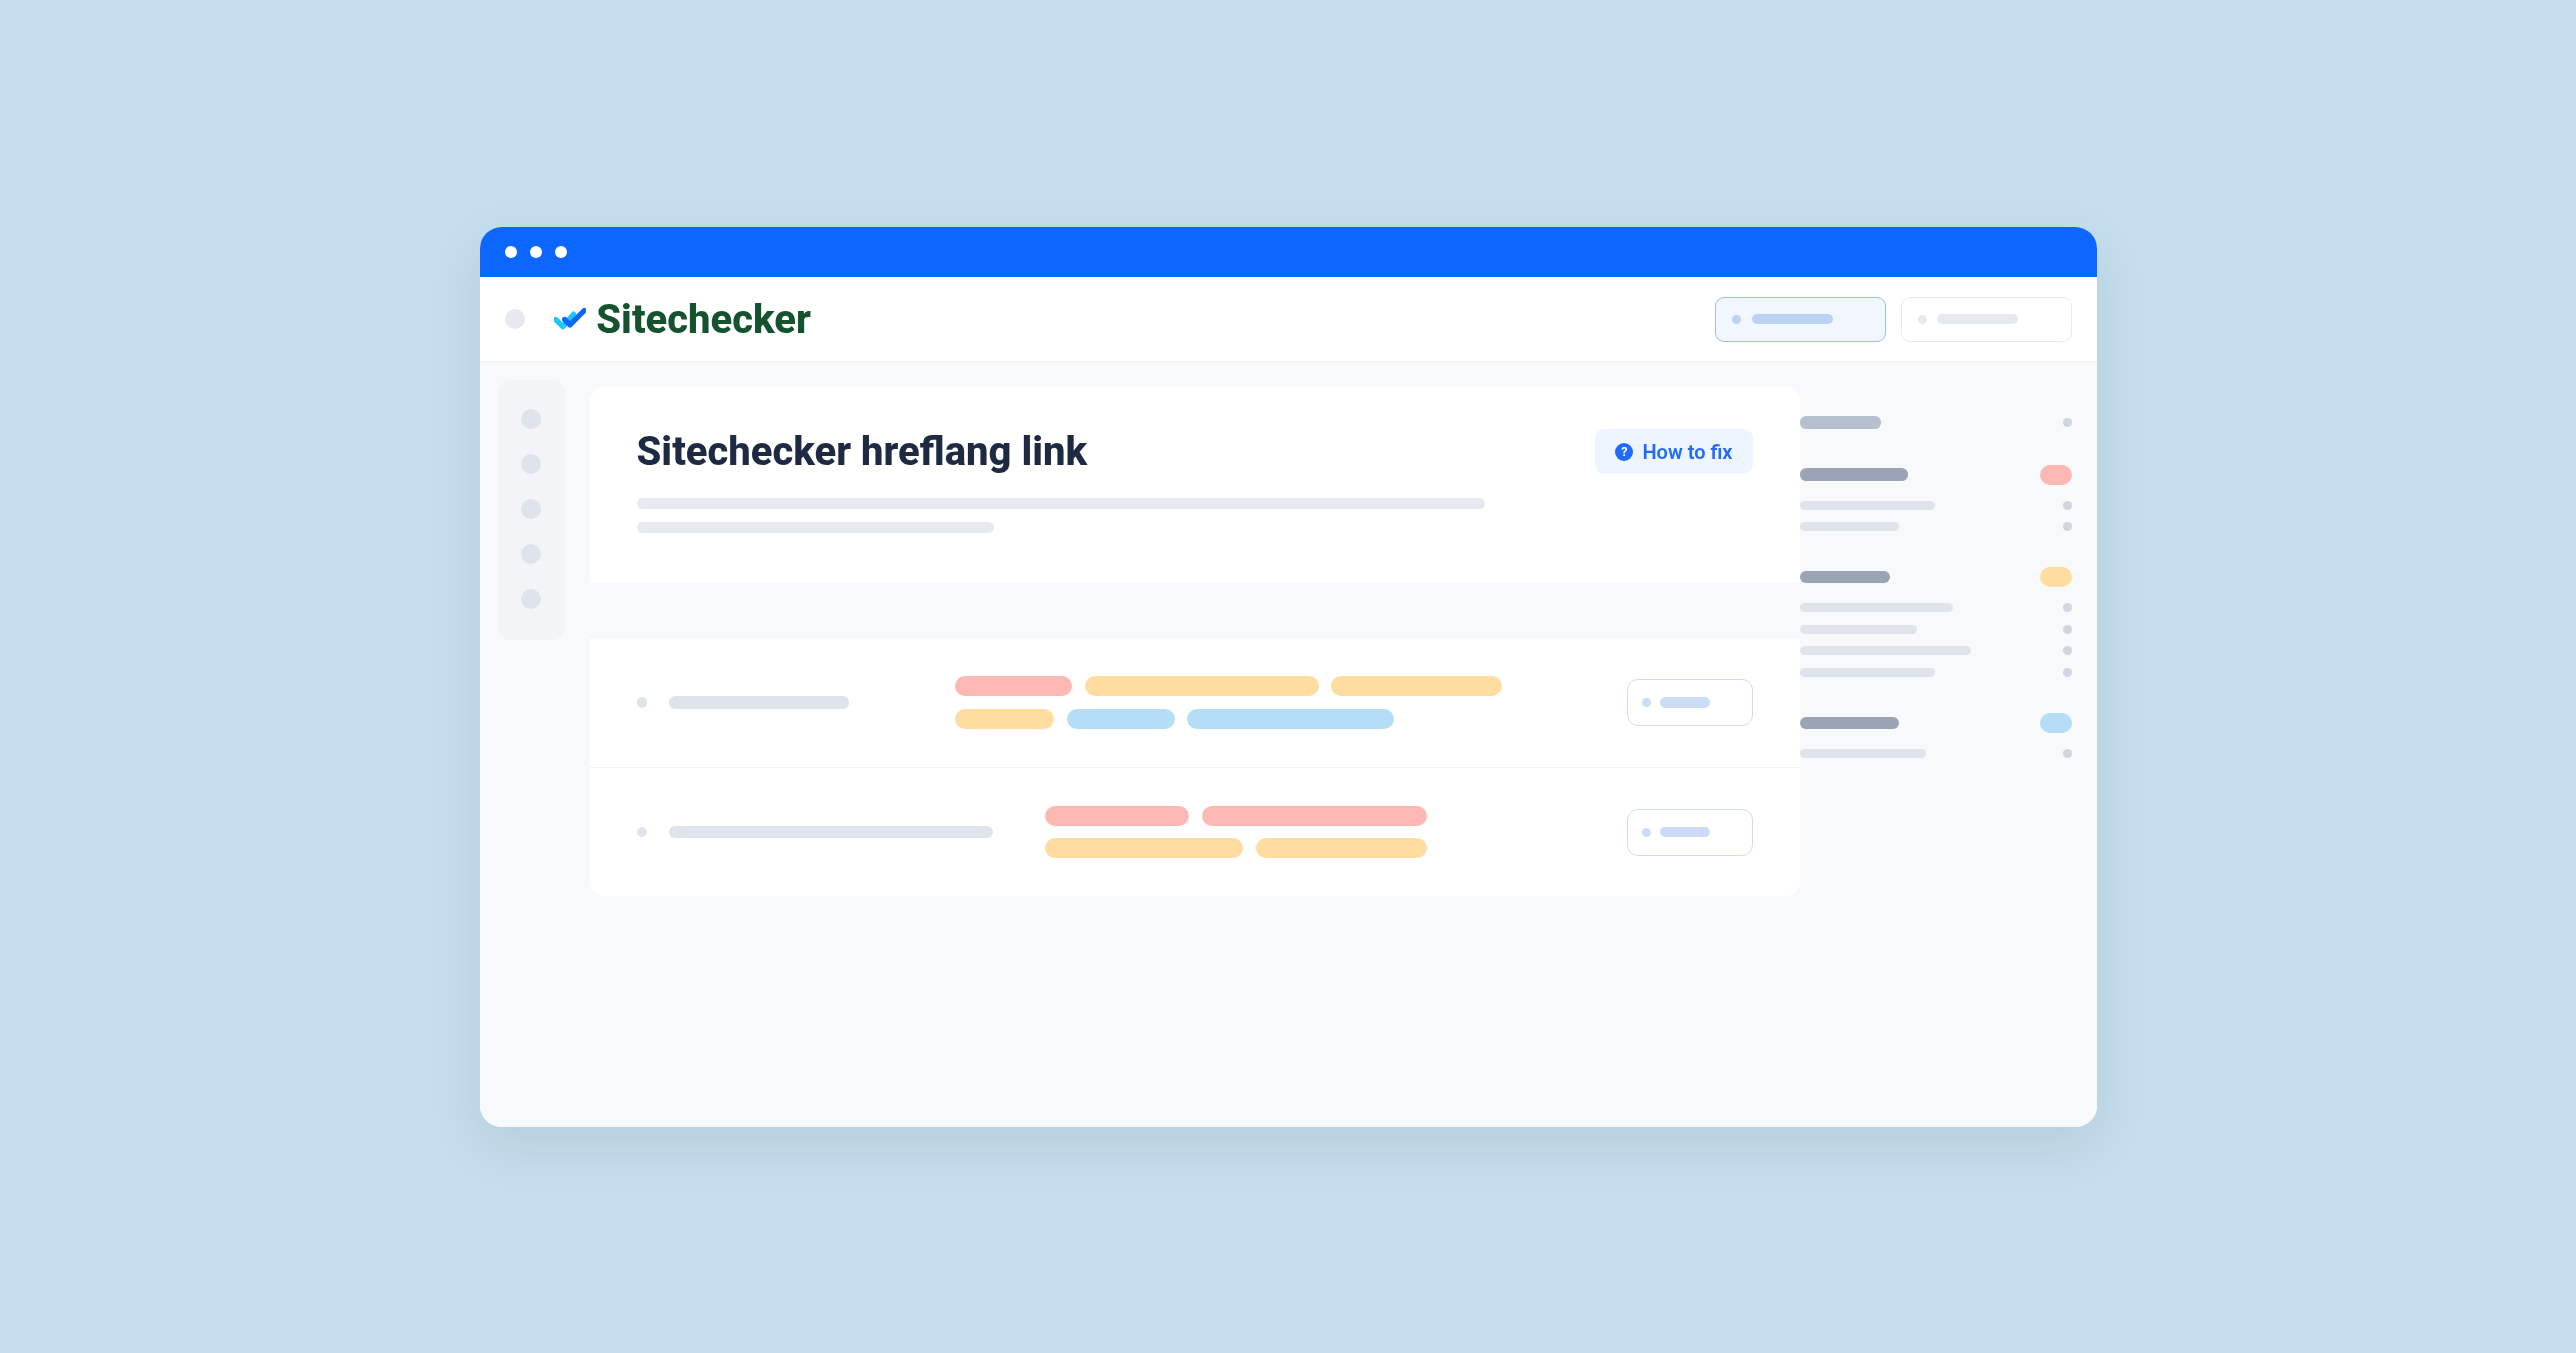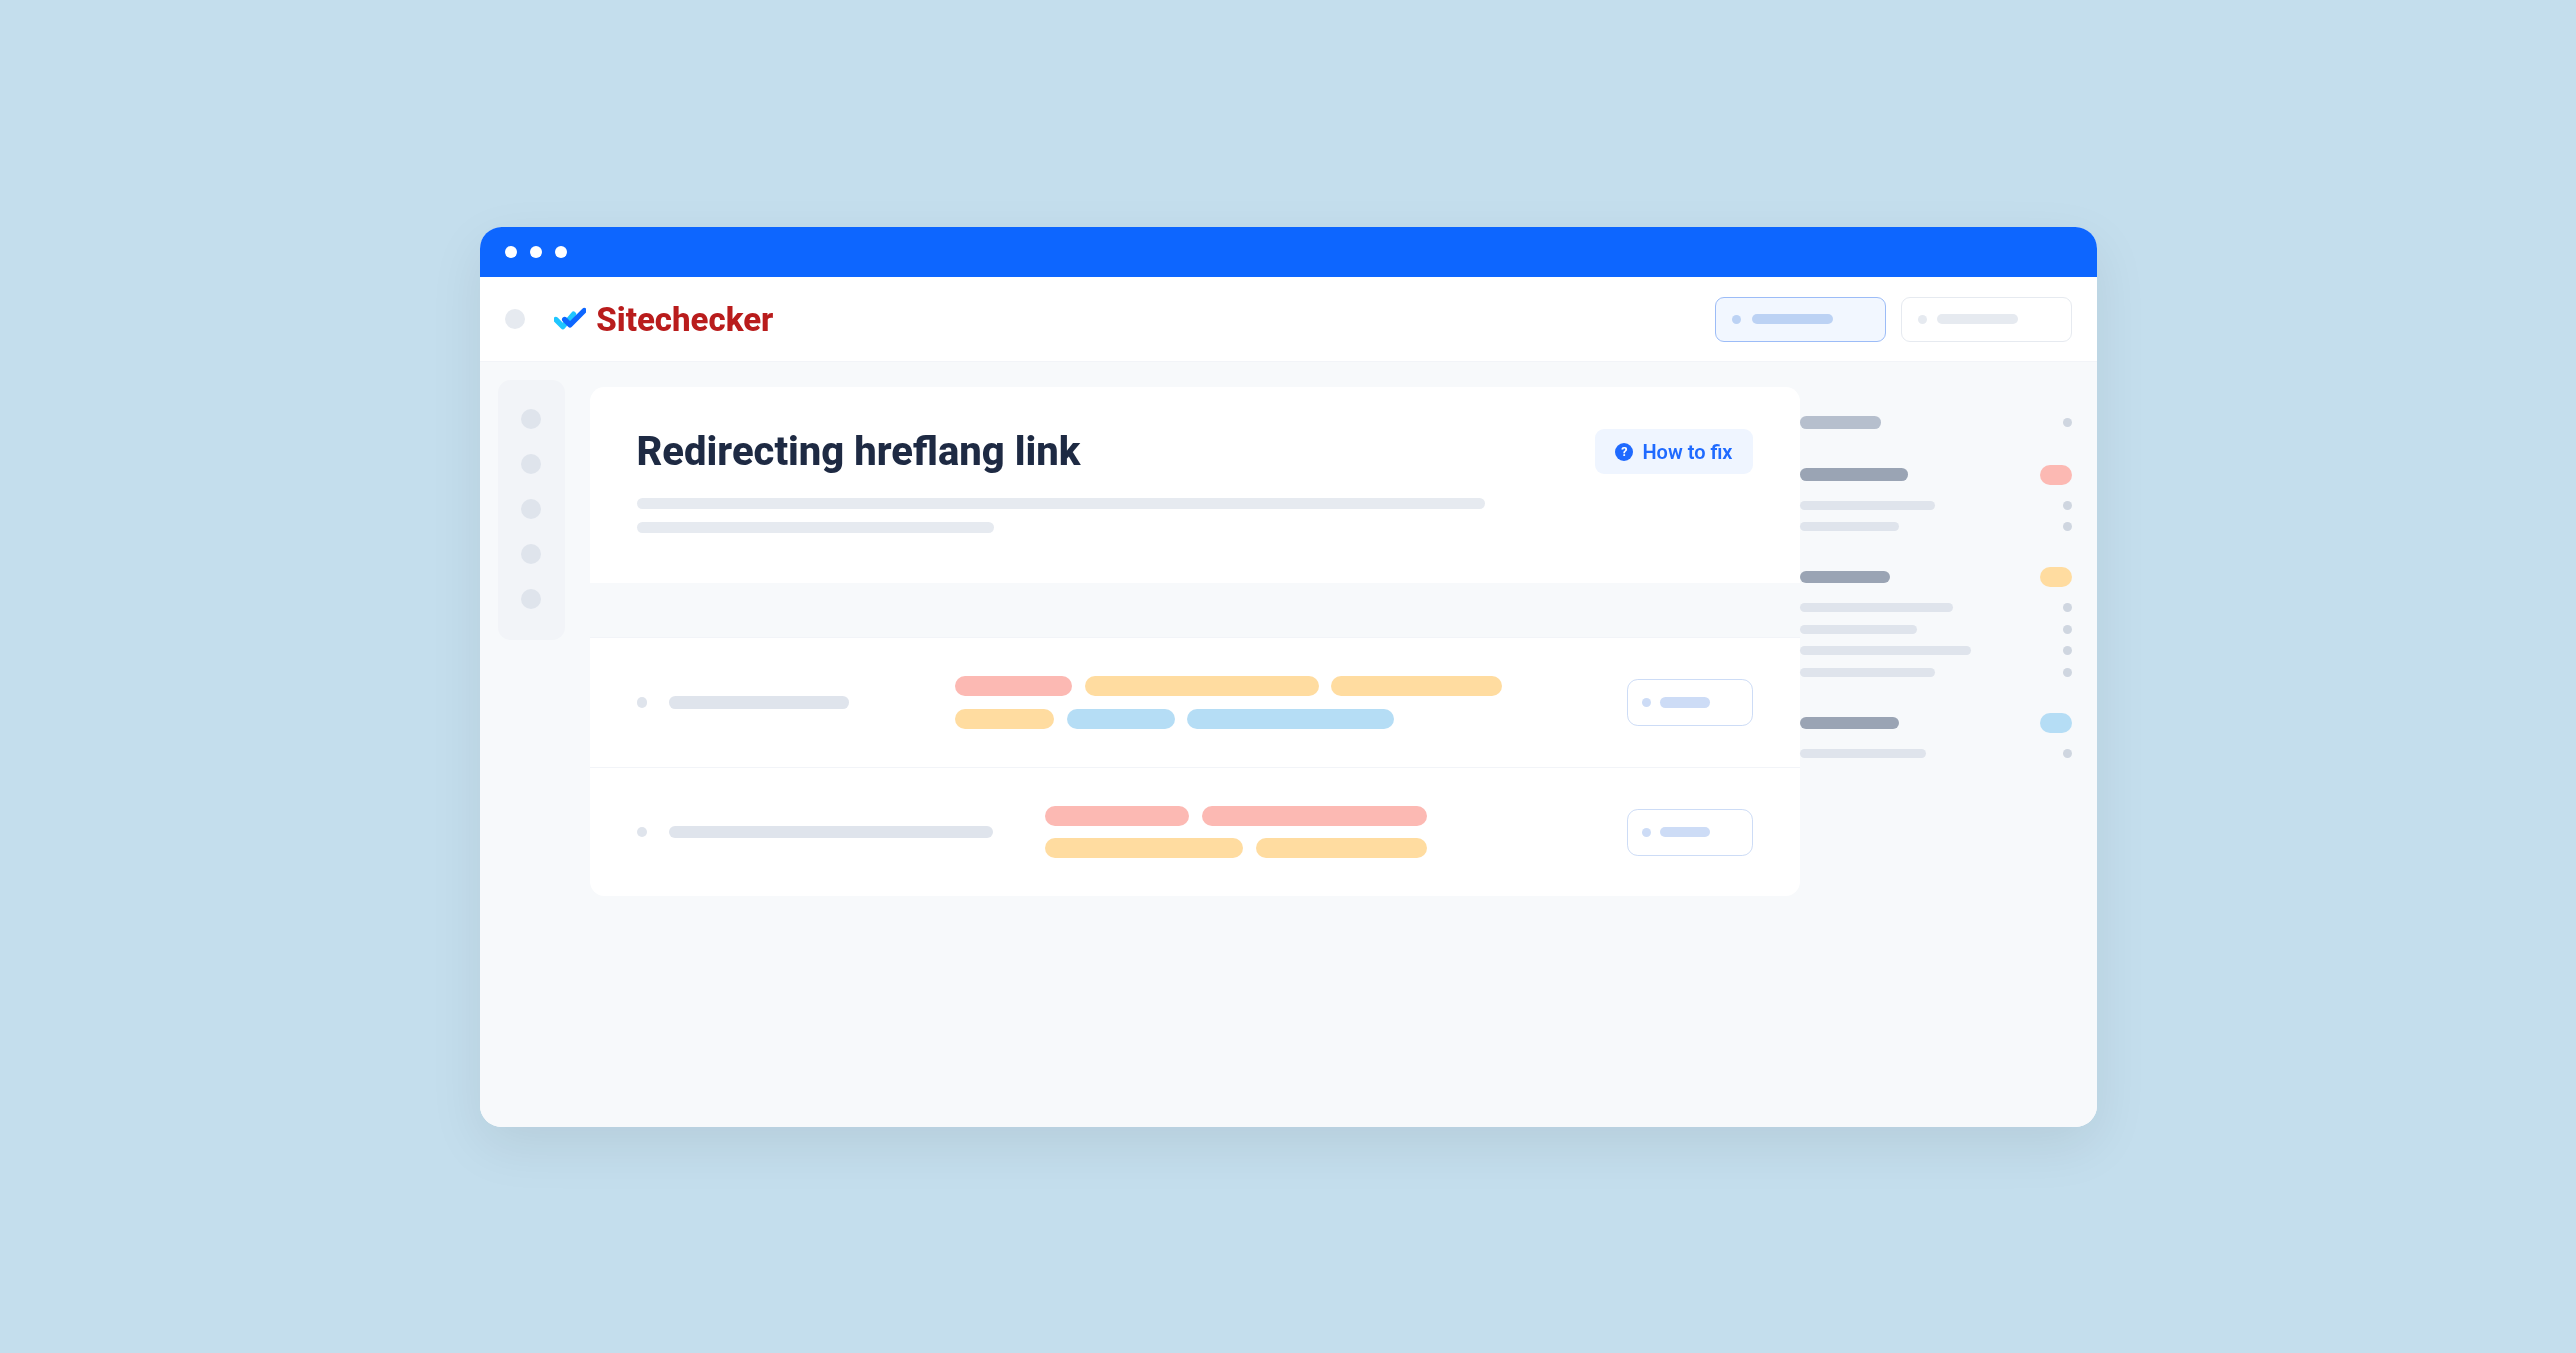--- a/index.html
+++ b/index.html
@@ -46,21 +46,21 @@
 }
 .header-dot {
   width: 20px;
   height: 20px;
   border-radius: 50%;
   background: #e6eaf0;
   margin-right: 29px;
 }
 .logo-wrap { display: flex; align-items: center; gap: 10.8px; }
 .logo-mark { width: 32px; height: 25px; }
-.logo-text { font-size: 33px; font-weight: 800; color: #b91c1c; }
+.logo-text { font-size: 40px; font-weight: 800; color: #14532d; }
 .header-spacer { flex: 1; }
 .header-btn {
   height: 45px;
   width: 171px;
   border-radius: 9px;
   display: flex;
   align-items: center;
   padding: 0 16px;
   gap: 10.8px;
   margin-left: 14.4px;
@@ -230,21 +230,21 @@
       <div class="sb-dot"></div>
       <div class="sb-dot"></div>
       <div class="sb-dot"></div>
       <div class="sb-dot"></div>
     </div>
 
     <div class="main">
       <div class="panel">
         <div class="panel-head">
           <div class="title-row">
-            <div class="page-title">Redirecting hreflang link</div>
+            <div class="page-title">Sitechecker hreflang link</div>
             <div class="howtofix">
               <div class="q-icon">?</div>
               <span>How to fix</span>
             </div>
           </div>
           <div class="desc-line" style="width:76%"></div>
           <div class="desc-line" style="width:32%"></div>
         </div>
 
         <div class="divider-band"></div>

